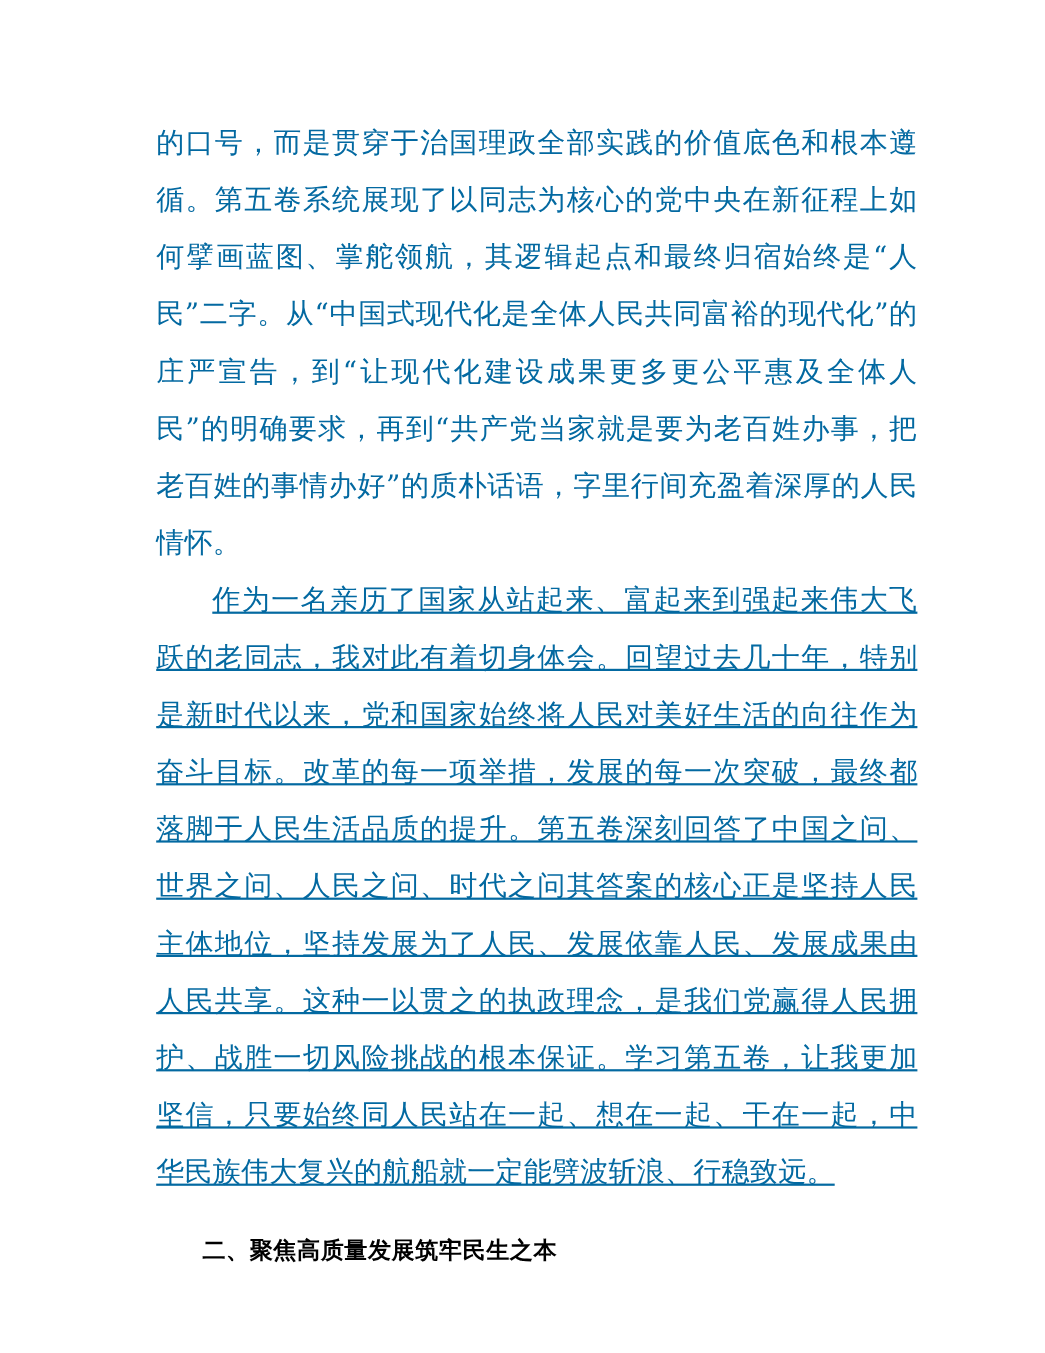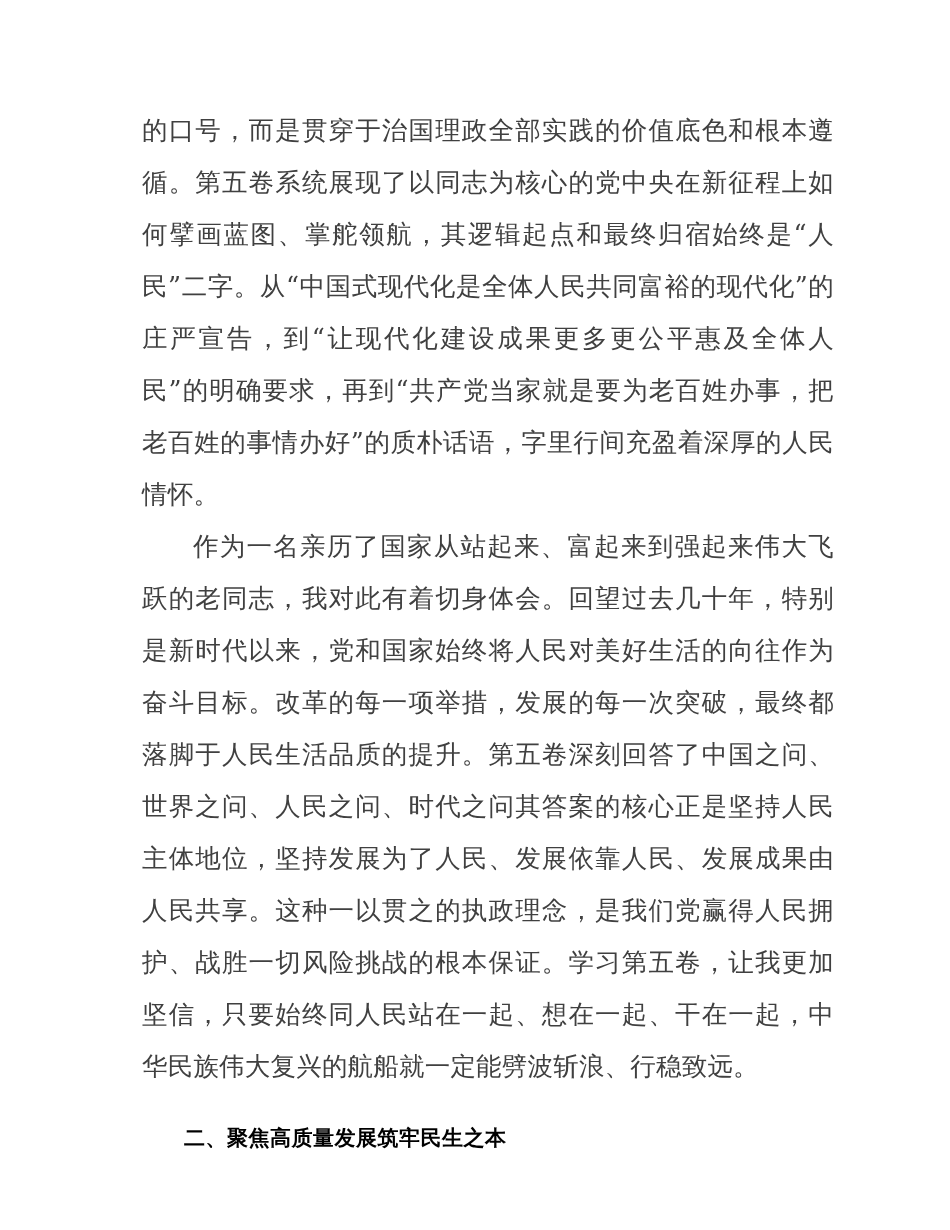--- a/index.html
+++ b/index.html
@@ -22,30 +22,31 @@
     left: 142px;
     top: 104px;
     width: 692px;
   }
 
   
   .para {
     font-family: "DejaVu Serif", "Liberation Serif", serif;
     font-size: 25.5px;
     line-height: 52px;
-    color: #404040;
+    color: #0369a1;
     text-align: justify;
     text-justify: inter-character;
     letter-spacing: 0.2px;
     margin: 0;
     word-break: break-all;
   }
 
   .para.indent {
     text-indent: 2em;
+    text-decoration: underline;
   }
 
   .para-gap {
     height: 0px;
   }
 
   
   .section-heading {
     font-family: "Liberation Sans", "DejaVu Sans", sans-serif;
     font-size: 21px;

